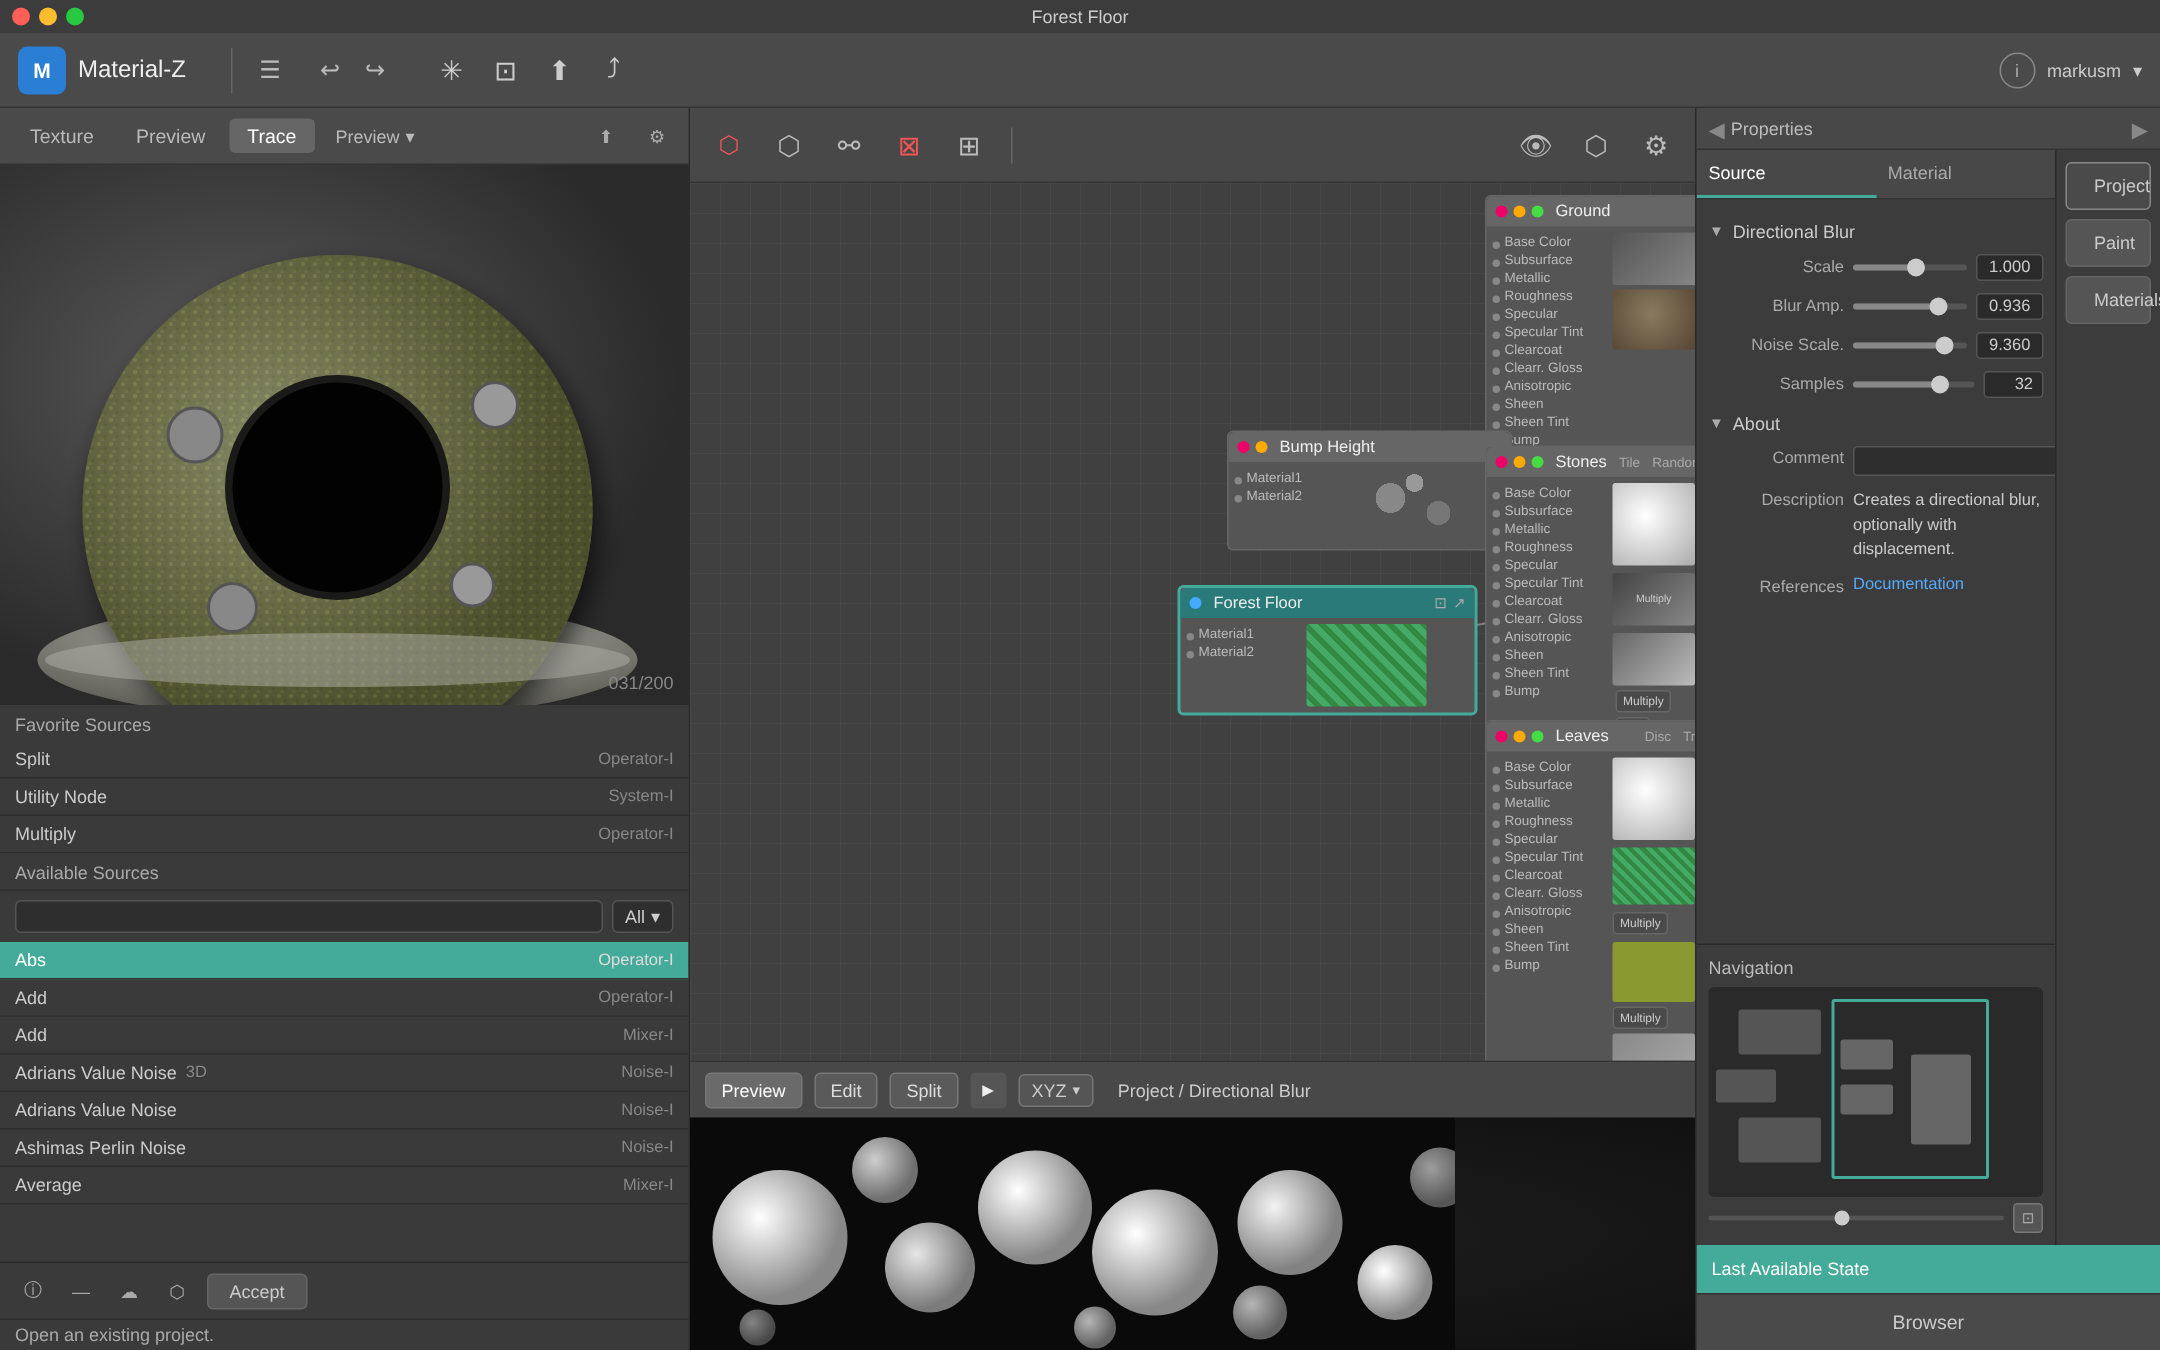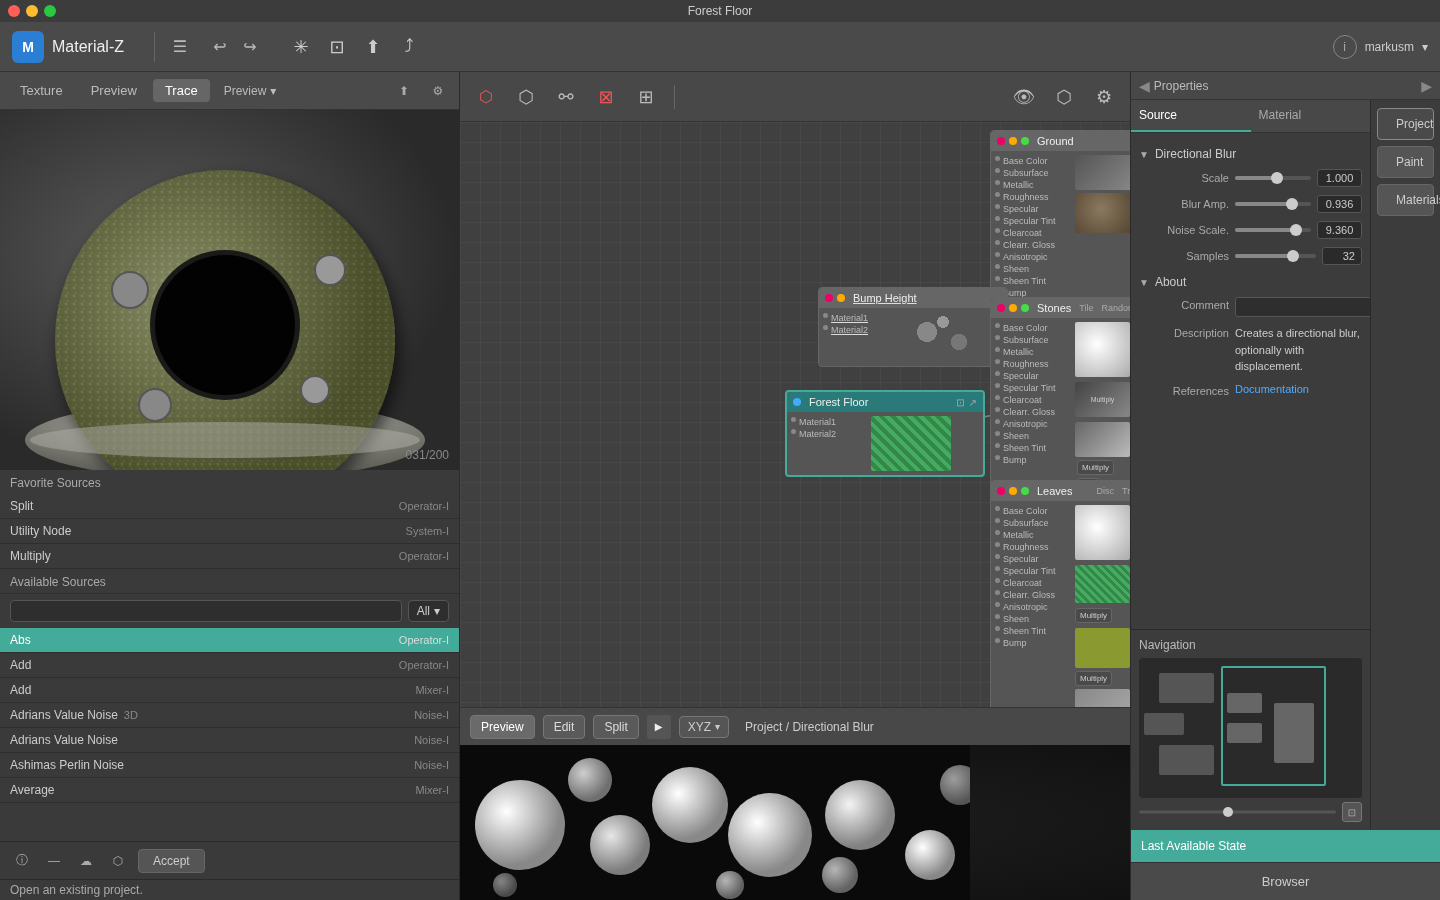--- a/index.html
+++ b/index.html
@@ -383,21 +383,21 @@
     .node-dot.green { background: #4d4; }
     .node-body {
       display: flex;
     }
     .node-ports {
       padding: 4px 0;
       min-width: 80px;
     }
     .node-port {
       display: flex;
-      align-items: flex-start;
+      align-items: flex-end;
       padding: 1px 4px;
       gap: 3px;
       font-size: 9px;
       color: #bbb;
     }
     .port-dot {
       width: 5px;
       height: 5px;
       border-radius: 50%;
       background: #888;
@@ -1040,21 +1040,21 @@
 
             <div style="display:flex;gap:2px;flex-wrap:wrap;">
               <div style="width:60px;height:35px;background:linear-gradient(135deg,#555,#888);border-radius:2px;"></div>
 
             </div>
             <div style="width:65px;height:40px;background:radial-gradient(circle at 40% 40%,#8a7a60,#4a3a28);border-radius:2px;"></div>
           </div>
         </div>
       </div>
 
-      <div class="node-card" style="left:358px;top:165px;width:190px;text-decoration:underline;">
+      <div class="node-card" style="left:358px;top:165px;width:190px;">
         <div class="node-header">
           <div class="node-dot red"></div>
           <div class="node-dot yellow"></div>
           <span style="margin-left:4px;font-size:11px;color:#eee">Bump Height</span>
         </div>
         <div class="node-body">
           <div class="node-ports">
             <div class="node-port"><div class="port-dot"></div>Material1</div>
             <div class="node-port"><div class="port-dot"></div>Material2</div>
           </div>

